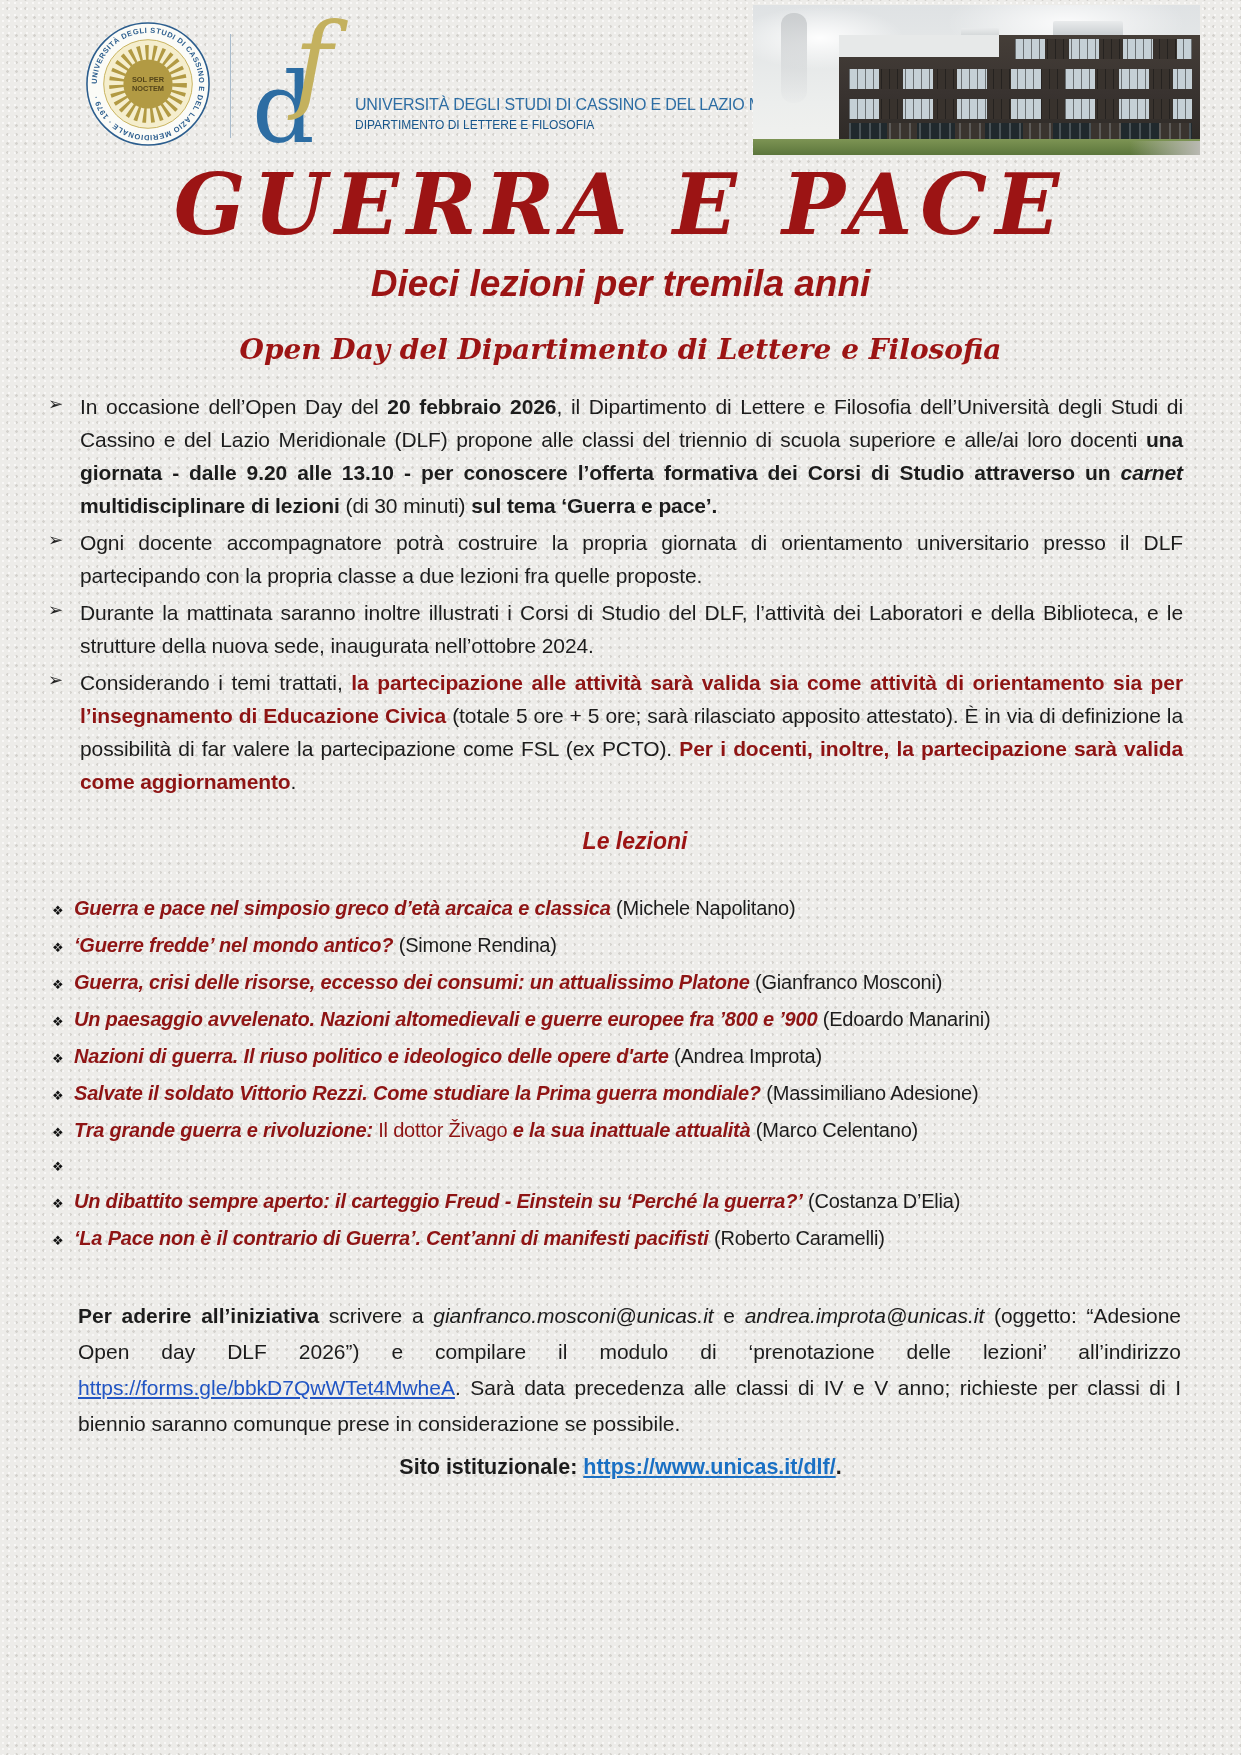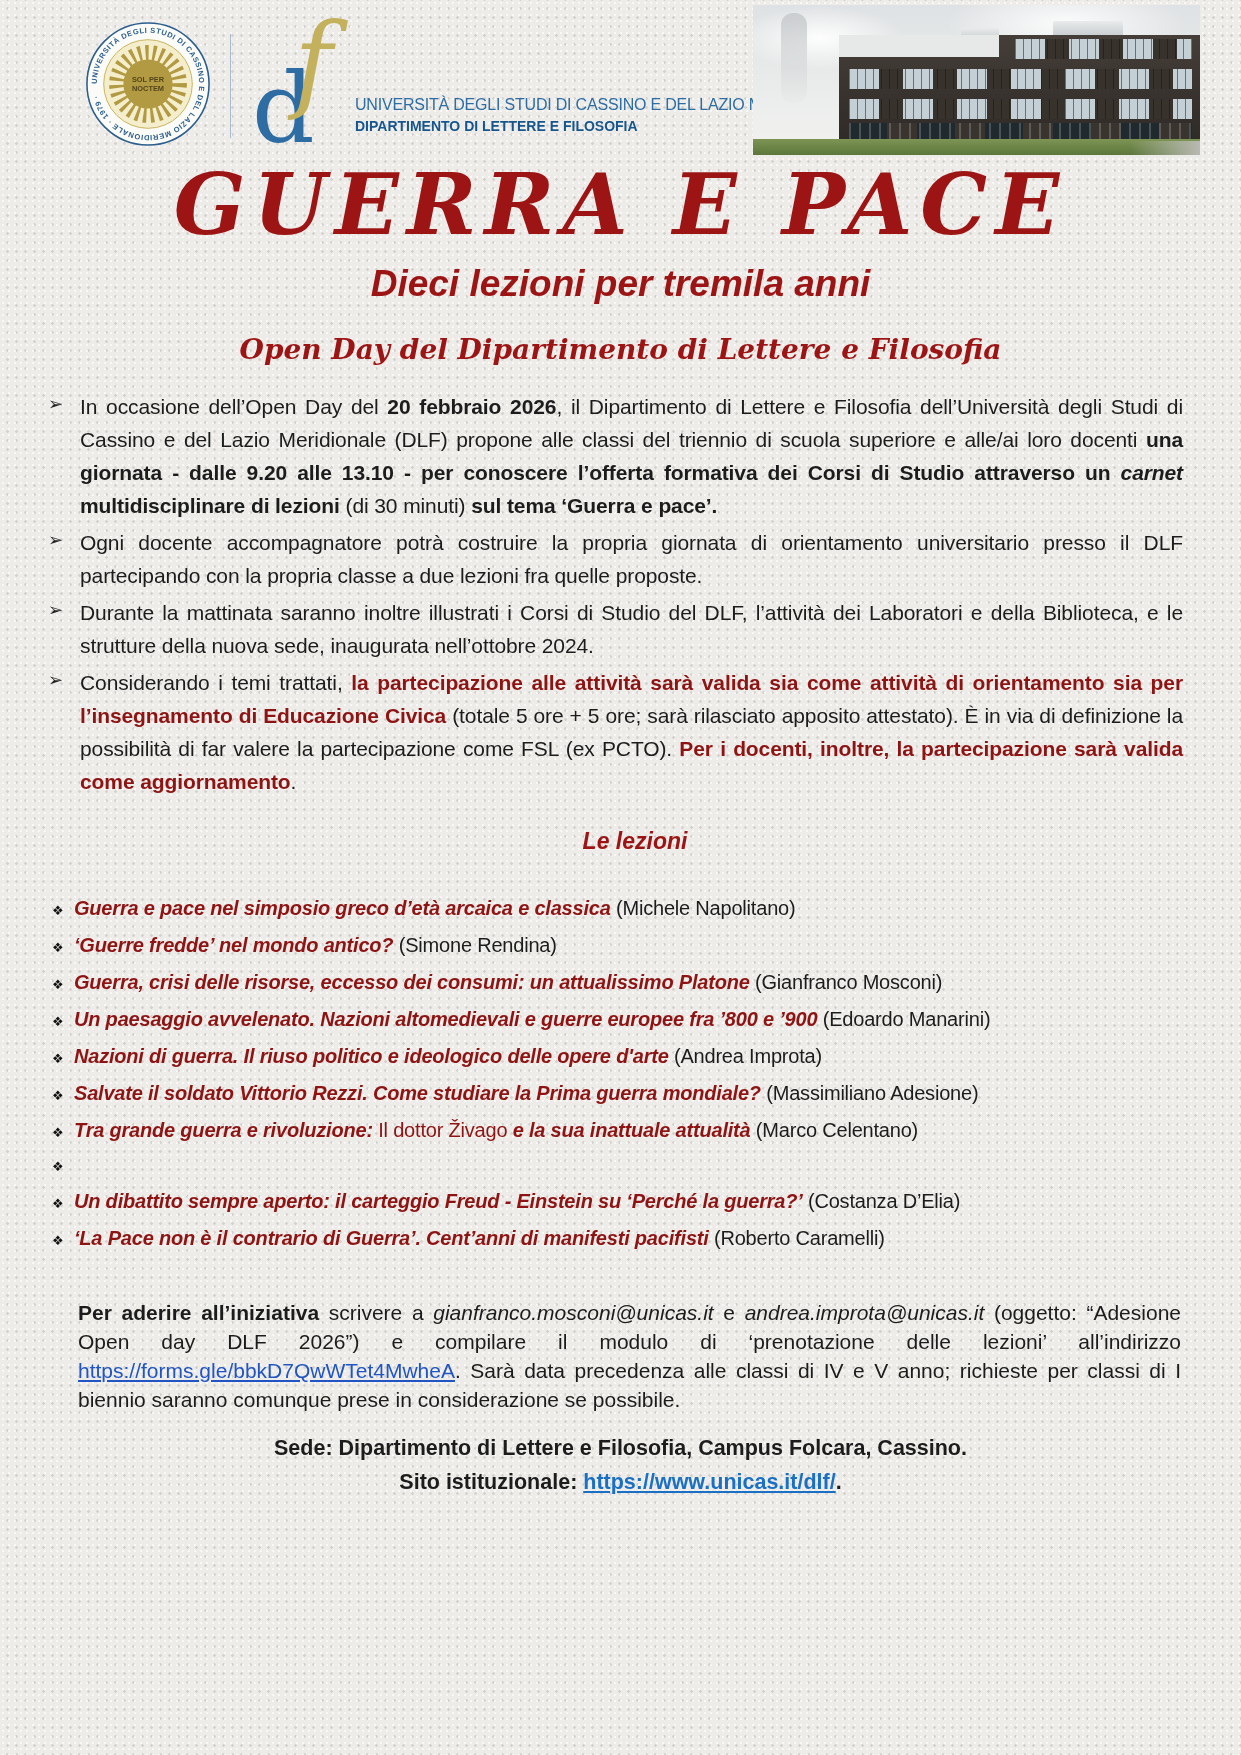--- a/index.html
+++ b/index.html
@@ -15,21 +15,21 @@
   }
   
   .header{position:absolute;top:0;left:0;width:100%;height:158px;}
   .seal{position:absolute;left:84px;top:20px;}
   .hdr-divider{position:absolute;left:230px;top:34px;width:1px;height:104px;background:#a9bccd;}
   .dlf-logo{position:absolute;left:252px;top:26px;width:110px;height:122px;}
   .dlf-d{position:absolute;left:0;bottom:0;font-family:"DejaVu Serif",serif;font-size:98px;line-height:.82;color:#2d6da3;}
   .dlf-f{position:absolute;left:42px;top:-6px;font-family:"DejaVu Serif",serif;font-style:italic;font-size:104px;line-height:.82;color:#c4b15e;}
   .dept-lines{position:absolute;left:355px;top:96px;}
   .uni-line{font-size:16px;color:#2d6da3;letter-spacing:-.2px;margin-bottom:4px;}
-  .dept-line{font-size:14px;font-weight:700;color:#17568c;}
+  .dept-line{font-size:12px;font-weight:400;color:#17568c;}
   
   .photo{position:absolute;left:753px;top:5px;width:447px;height:150px;overflow:hidden;
     background-image:
       radial-gradient(ellipse 120px 45px at 15% 22%, rgba(255,255,255,.95), rgba(255,255,255,0) 70%),
       radial-gradient(ellipse 170px 55px at 70% 12%, rgba(255,255,255,.85), rgba(255,255,255,0) 70%),
       linear-gradient(180deg,#dfe2e4 0%,#eceeed 65%,#f2f2ef 100%);}
   .smoke{position:absolute;left:28px;top:8px;width:26px;height:90px;border-radius:12px;
     background:linear-gradient(180deg,rgba(200,203,205,.9),rgba(225,227,228,.2));}
   .vent1{position:absolute;left:300px;top:16px;width:70px;height:16px;border-radius:2px;background:linear-gradient(#e9ebec,#c6cbce);}
   .vent2{position:absolute;left:208px;top:23px;width:38px;height:10px;border-radius:2px;background:linear-gradient(#e9ebec,#cdd1d3);}
@@ -56,21 +56,21 @@
   .subtitle{margin-top:14px;text-align:center;font-weight:700;font-style:italic;font-size:37px;color:#9c1414;}
   .heading3{margin-top:28px;text-align:center;font-family:"DejaVu Serif",serif;font-weight:700;font-style:italic;font-size:28px;color:#9c1414;}
   .bullets{margin:24px 58px 0 48px;}
   .bullet-row{display:flex;margin-bottom:4px;}
   .bmark{width:32px;flex:none;font-size:18px;padding-top:3px;color:#222;}
   .btext{flex:1;margin:0;text-align:justify;font-size:21px;line-height:33px;letter-spacing:-.1px;}
   .lessons-heading{margin-top:30px;text-align:center;font-size:23px;font-weight:700;font-style:italic;color:#9c1414;margin-left:29px;}
   .lessons{list-style:none;margin:36px 30px 0 52px;padding:0;}
   .lesson{display:flex;align-items:baseline;line-height:34px;font-size:20px;white-space:nowrap;letter-spacing:-.2px;}
   .lmark{width:22px;flex:none;font-size:13px;color:#111;}
-  .join{margin:40px 60px 13px 78px;text-align:justify;font-size:21px;line-height:29px;}
+  .join{margin:40px 60px 13px 78px;text-align:justify;font-size:21px;line-height:36px;}
   .sede{margin-top:22px;text-align:center;font-weight:700;font-size:21.5px;}
   .sito{margin-top:9px;text-align:center;font-weight:700;font-size:21.5px;}
   
   .seg-n{}
   .seg-b{font-weight:700;}
   .seg-i{font-style:italic;}
   .seg-bi{font-weight:700;font-style:italic;}
   .seg-rb{color:#8e1414;font-weight:700;}
   .seg-rbi{color:#8e1414;font-weight:700;font-style:italic;}
   .seg-rbu{color:#8e1414;font-weight:400;font-style:normal;}
@@ -187,17 +187,16 @@
           <span><span class="seg-rbi">Un dibattito sempre aperto: il carteggio Freud - Einstein su ‘Perché la guerra?’</span><span class="seg-k"> (Costanza D’Elia)</span></span>
         </li>
       <li class="lesson">
           <span class="lmark">❖</span>
           <span><span class="seg-rbi">‘La Pace non è il contrario di Guerra’. Cent’anni di manifesti pacifisti</span><span class="seg-k"> (Roberto Caramelli)</span></span>
         </li>
     </ul>
 
     <p class="join"><span class="seg-b">Per aderire all’iniziativa</span><span class="seg-n"> scrivere a </span><span class="seg-i">gianfranco.mosconi@unicas.it</span><span class="seg-n"> e </span><span class="seg-i">andrea.improta@unicas.it</span><span class="seg-n"> (oggetto: “Adesione Open day DLF 2026”) e compilare il modulo di ‘prenotazione delle lezioni’ all’indirizzo </span><span class="seg-link">https://forms.gle/bbkD7QwWTet4MwheA</span><span class="seg-n">. Sarà data precedenza alle classi di IV e V anno; richieste per classi di I biennio saranno comunque prese in considerazione se possibile.</span></p>
 
-    <div class="sede">Sede: Dipartimento di Lettere e Filosofia, Campus Folcara, Cassino.</div>
     <div class="sito"><span class="seg-b">Sito istituzionale: </span><span class="seg-linkb">https://www.unicas.it/dlf/</span><span class="seg-b">.</span></div>
 
   </div>
 </div>
 
 </body></html>

